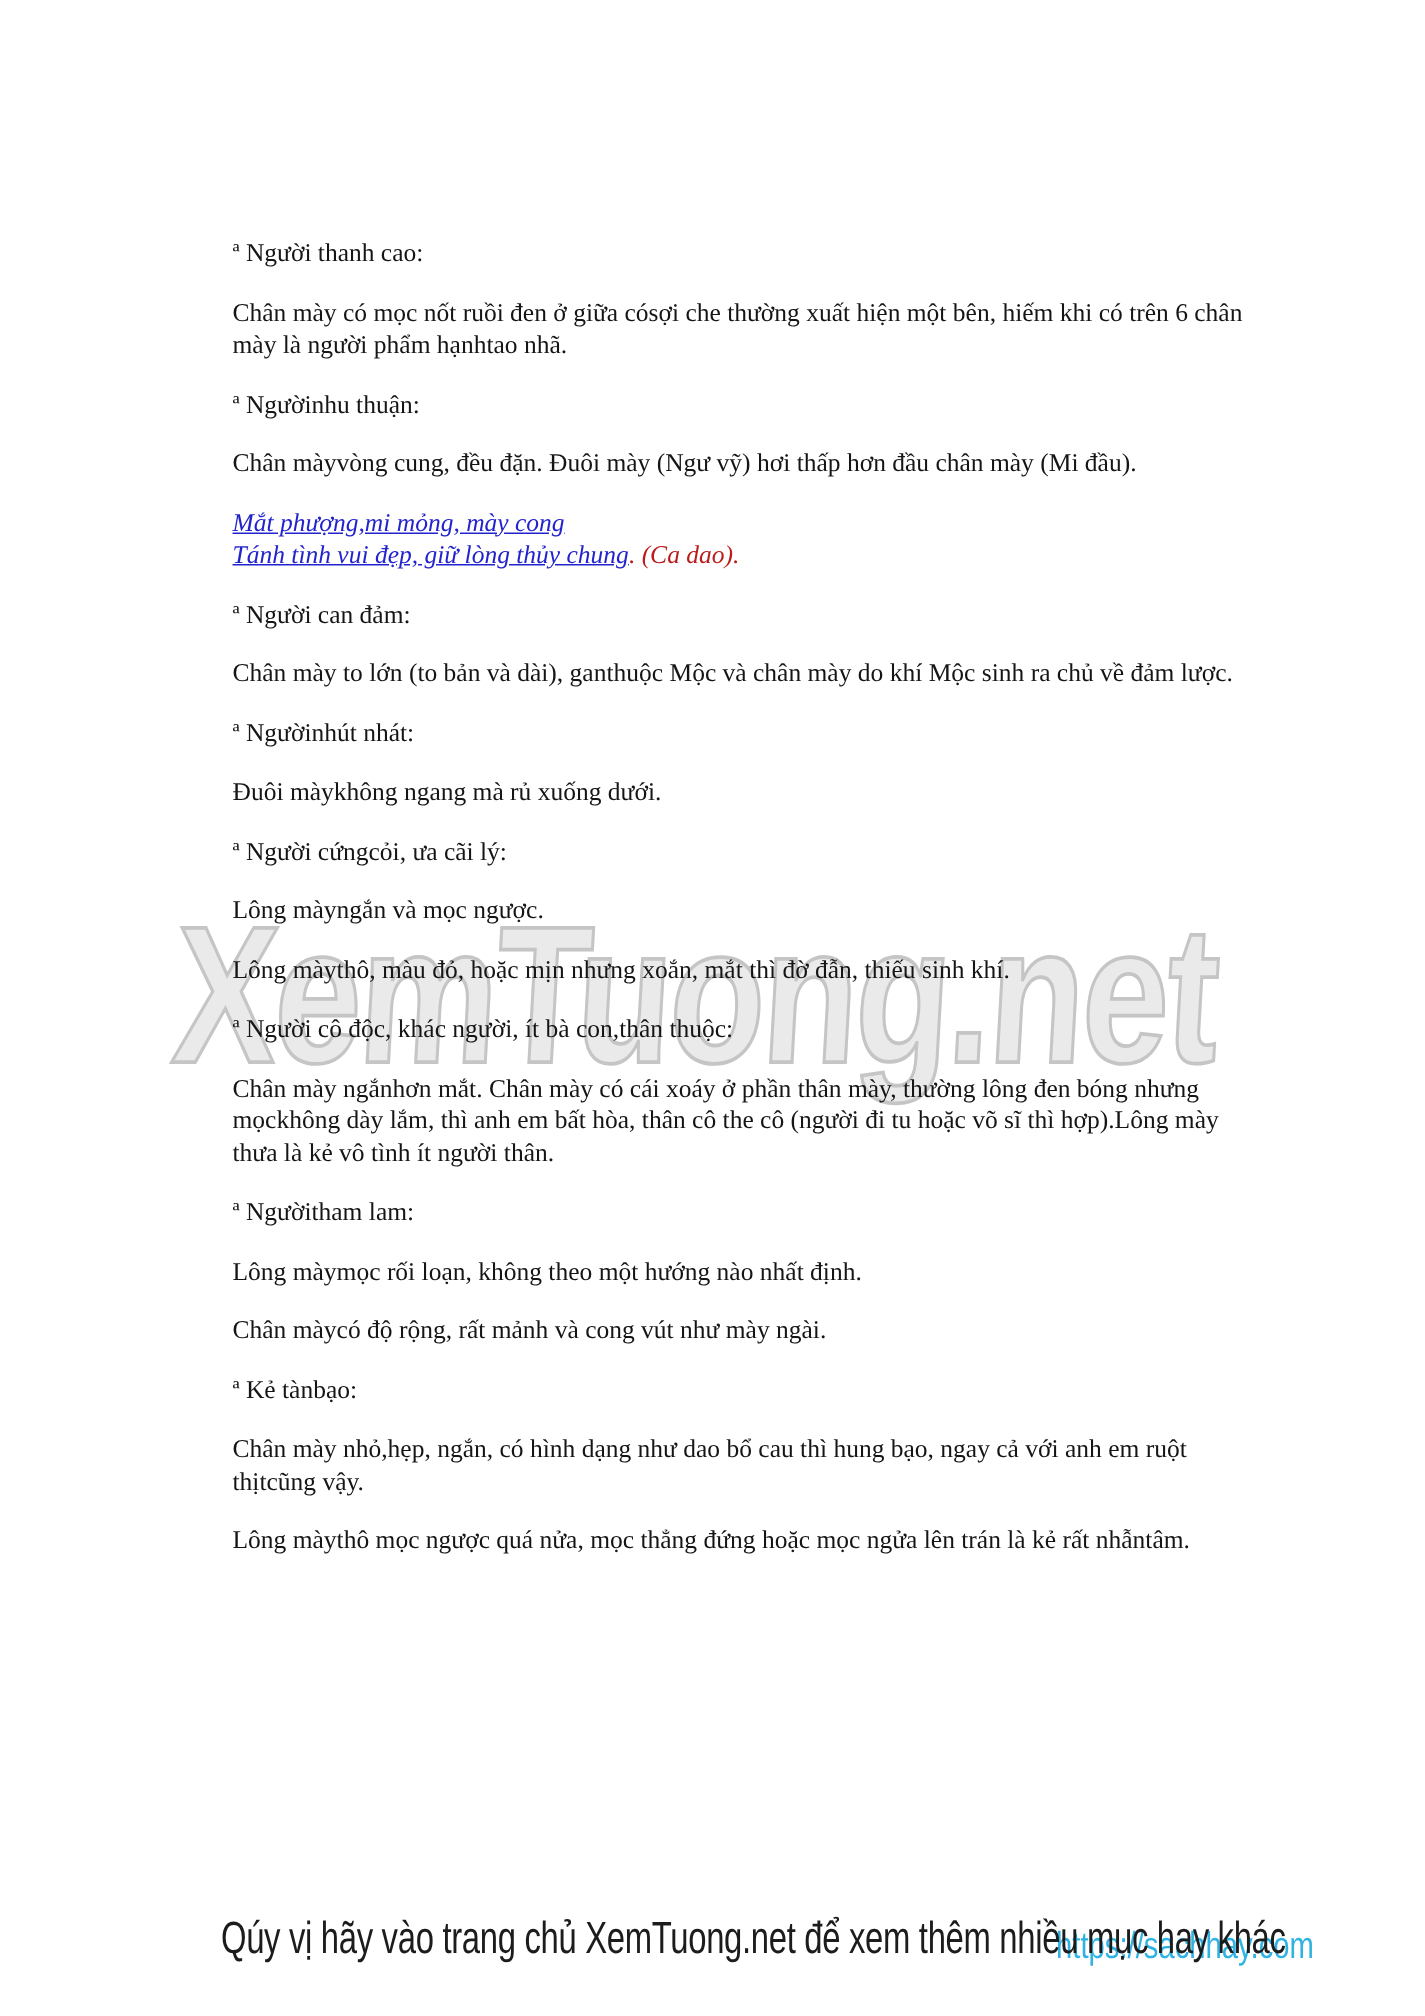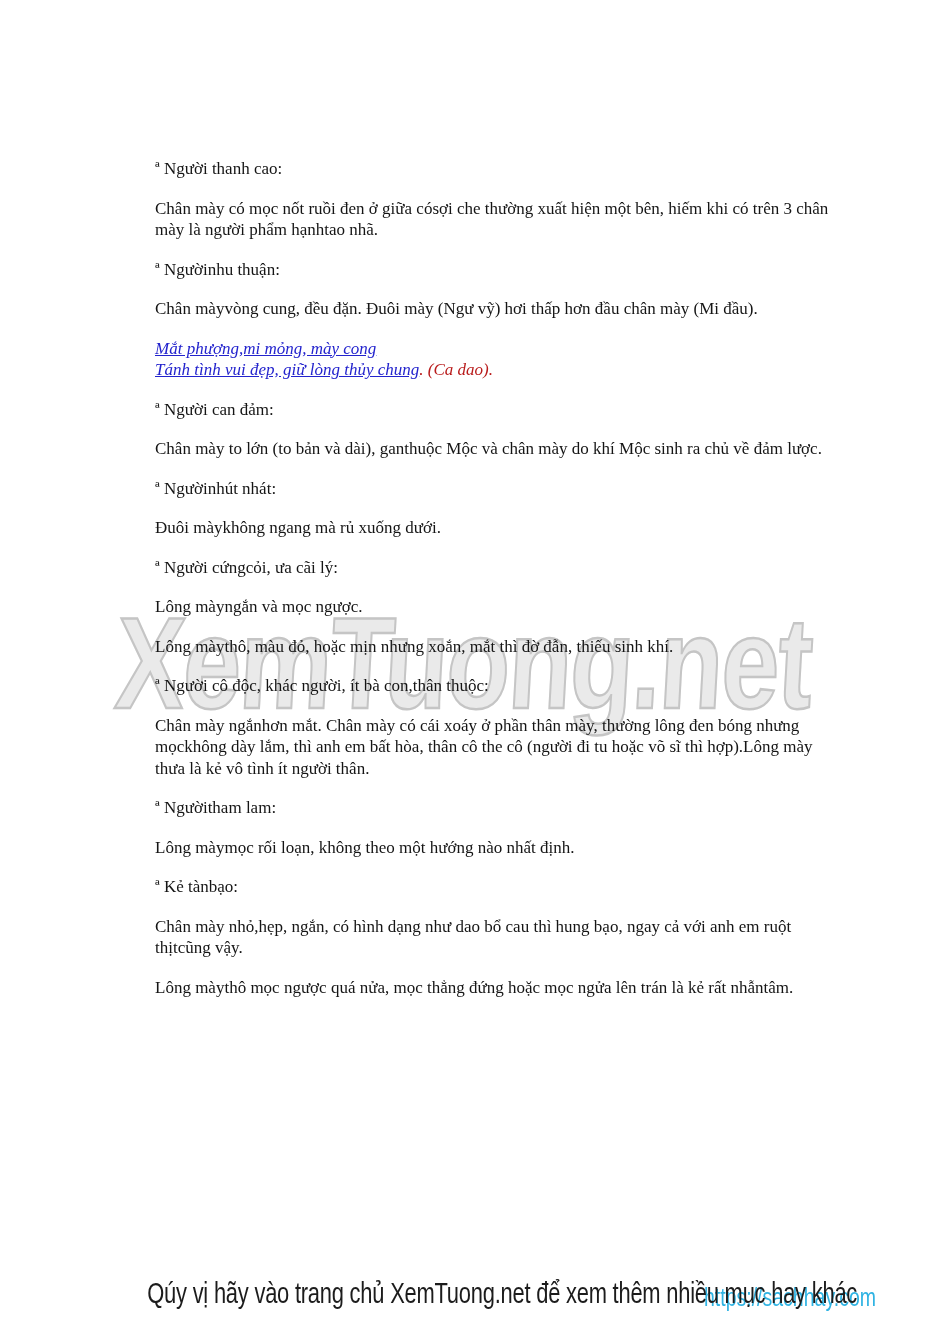--- a/index.html
+++ b/index.html
@@ -90,37 +90,38 @@
 </style>
 </head>
 <body>
 
 <div class="page">
 
   <div class="watermark">XemTuong.net</div>
 
   <main class="content">
     <p class="head">ª Người thanh cao:</p>
-    <p class="para">Chân mày có mọc nốt ruồi đen ở giữa cósợi che thường xuất hiện một bên, hiếm khi có trên 3 chân mày là người phẩm hạnhtao nhã.</p>
+    <p class="para">Chân mày có mọc nốt ruồi đen ở giữa cósợi che thường xuất hiện một bên, hiếm khi có trên 6 chân mày là người phẩm hạnhtao nhã.</p>
     <p class="head">ª Ngườinhu thuận:</p>
     <p class="para">Chân màyvòng cung, đều đặn. Đuôi mày (Ngư vỹ) hơi thấp hơn đầu chân mày (Mi đầu).</p>
 
     <p class="poem"><span class="link">Mắt phượng,mi mỏng, mày cong</span><br><span class="link">Tánh tình vui đẹp, giữ lòng thủy chung</span><span class="cadao">. (Ca dao).</span></p>
 
     <p class="head">ª Người can đảm:</p>
     <p class="para">Chân mày to lớn (to bản và dài), ganthuộc Mộc và chân mày do khí Mộc sinh ra chủ về đảm lược.</p>
     <p class="head">ª Ngườinhút nhát:</p>
     <p class="para">Đuôi màykhông ngang mà rủ xuống dưới.</p>
     <p class="head">ª Người cứngcỏi, ưa cãi lý:</p>
     <p class="para">Lông màyngắn và mọc ngược.</p>
     <p class="para">Lông màythô, màu đỏ, hoặc mịn nhưng xoắn, mắt thì đờ đẫn, thiếu sinh khí.</p>
     <p class="head">ª Người cô độc, khác người, ít bà con,thân thuộc:</p>
     <p class="para">Chân mày ngắnhơn mắt. Chân mày có cái xoáy ở phần thân mày, thường lông đen bóng nhưng mọckhông dày lắm, thì anh em bất hòa, thân cô the cô (người đi tu hoặc võ sĩ thì hợp).Lông mày thưa là kẻ vô tình ít người thân.</p>
     <p class="head">ª Ngườitham lam:</p>
     <p class="para">Lông màymọc rối loạn, không theo một hướng nào nhất định.</p>
+    <p class="para">Chân màycó độ rộng, rất mảnh và cong vút như mày ngài.</p>
     <p class="head">ª Kẻ tànbạo:</p>
     <p class="para">Chân mày nhỏ,hẹp, ngắn, có hình dạng như dao bổ cau thì hung bạo, ngay cả với anh em ruột thịtcũng vậy.</p>
     <p class="para">Lông màythô mọc ngược quá nửa, mọc thẳng đứng hoặc mọc ngửa lên trán là kẻ rất nhẫntâm.</p>
   </main>
 
   <div class="footer">
     <span class="footer-url">https://sachhay.com</span>
     <span class="footer-main">Qúy vị hãy vào trang chủ XemTuong.net để xem thêm nhiều mục hay khác</span>
   </div>
 

